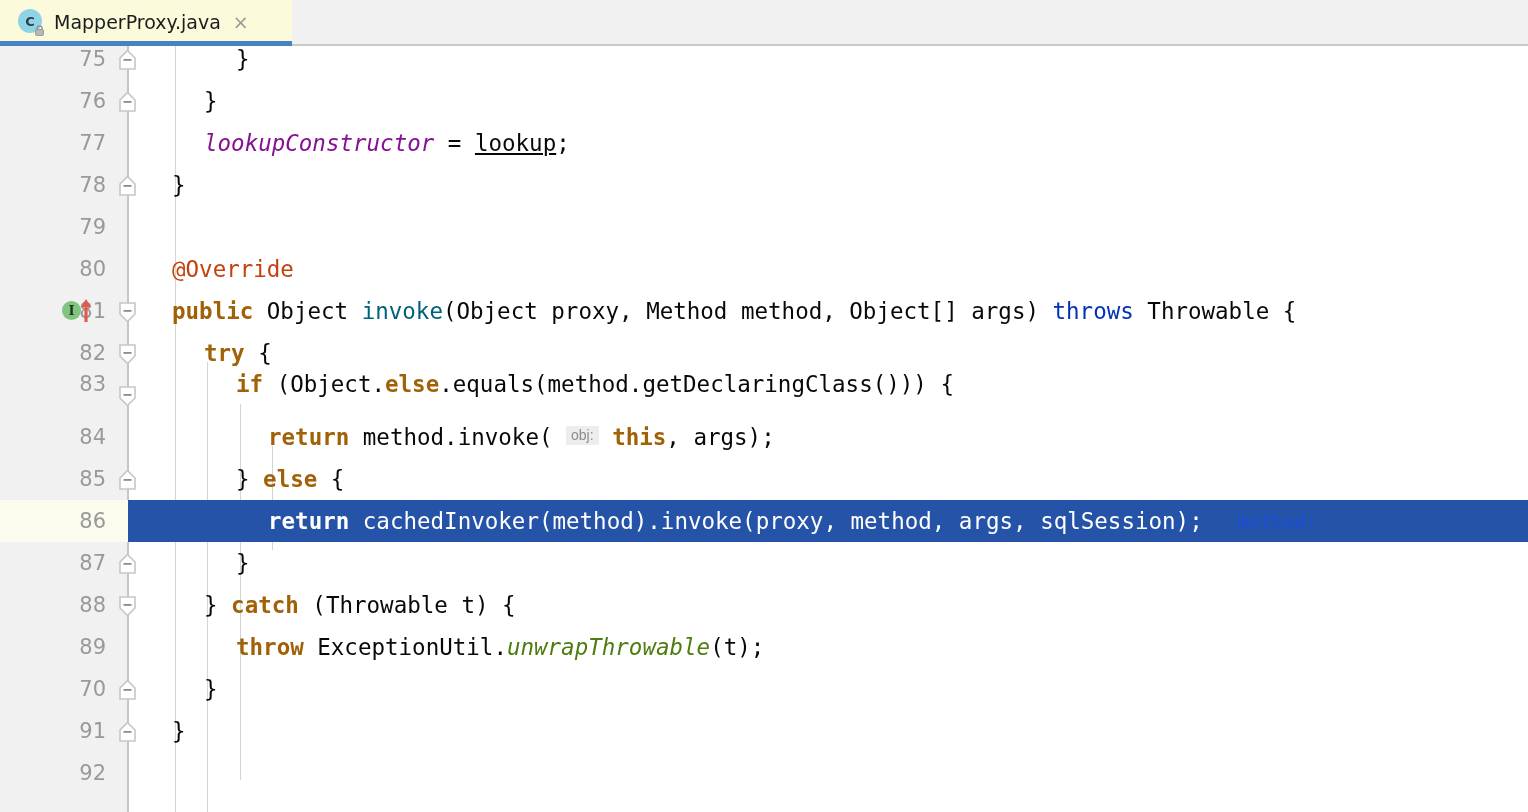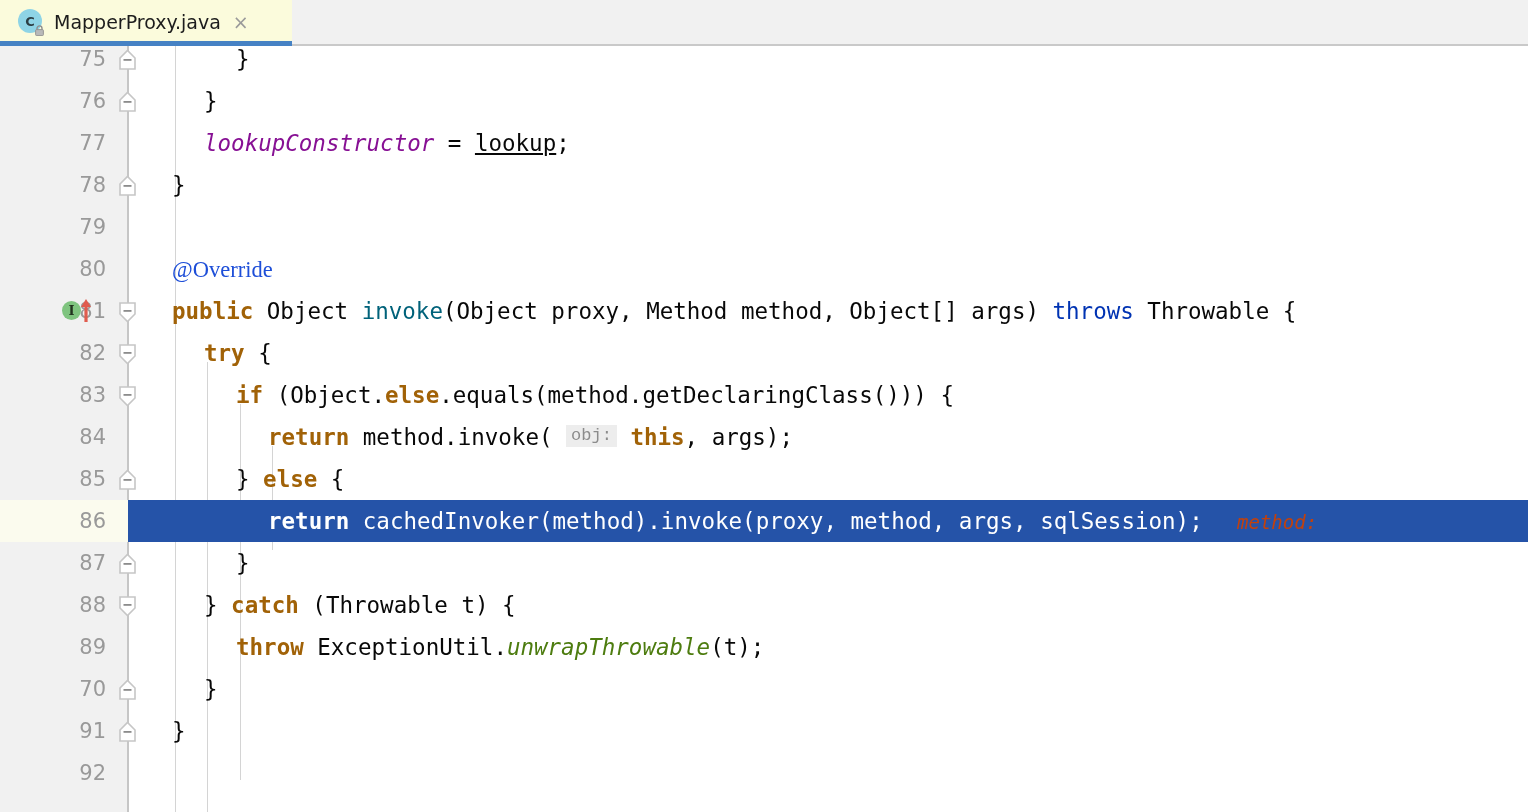--- a/index.html
+++ b/index.html
@@ -157,42 +157,41 @@
   
   .indent-guide {
     position: absolute;
     width: 1px;
     background: #d4d4d4;
   }
 
   
   .kw      { color: #a16207; font-weight: bold; }
   .kw2     { color: #0033b3; }
-  .anno    { color: #1d4ed8; font-family: Liberation Serif, serif; }
+  .anno    { color: #c2410c; }
   .field   { color: #871094; font-style: italic; }
   .method  { color: #00627a; }
   .smethod { color: #4d7c0f; font-style: italic; }
   .under   { text-decoration: underline; }
   .row.sel .kw, .row.sel .kw2, .row.sel .method { color: #ffffff; }
 
   
   .hint {
     display: inline-block;
     background: #ededed;
     color: #8c8c8c;
     border-radius: 0;
-    font-size: 17px;
+    font-size: 14px;
     padding: 1px 5px 2px 5px;
     line-height: normal;
     vertical-align: 5px;
-    font-family: Liberation Mono, monospace;
+    font-family: Liberation Sans, sans-serif;
   }
   .hint-tail {
-    color: #c2410c;
-    font-style: italic;
+    color: #1d4ed8;
     font-size: 19px;
   }
 
   
   .clip-row {
     position: absolute;
     left: 128px; top: -34px;
     height: 42px;
     line-height: 42px;
     white-space: pre;
@@ -322,21 +321,21 @@
     <div class="lineno">82</div>
     <div class="code" style="left:204px;"><span class="kw">try</span> {</div>
   </div>
   <div class="fold" style="top:297px;">
     <svg viewBox="0 0 19 22">
         <path d="M2 2 L17 2 L17 13 L9.5 20.5 L2 13 Z" fill="#ffffff" stroke="#c6c6c6" stroke-width="1.6"></path>
         <rect x="5.5" y="9" width="8" height="1.8" fill="#8c8c8c"></rect>
       </svg>
   </div>
 
-  <div class="row" style="top:328px;">
+  <div class="row" style="top:317px;">
     <div class="lineno">83</div>
     <div class="code" style="left:236px;"><span class="kw">if</span> (Object.<span class="kw">else</span>.equals(method.getDeclaringClass())) {</div>
   </div>
   <div class="fold" style="top:339px;">
     <svg viewBox="0 0 19 22">
         <path d="M2 2 L17 2 L17 13 L9.5 20.5 L2 13 Z" fill="#ffffff" stroke="#c6c6c6" stroke-width="1.6"></path>
         <rect x="5.5" y="9" width="8" height="1.8" fill="#8c8c8c"></rect>
       </svg>
   </div>
 

